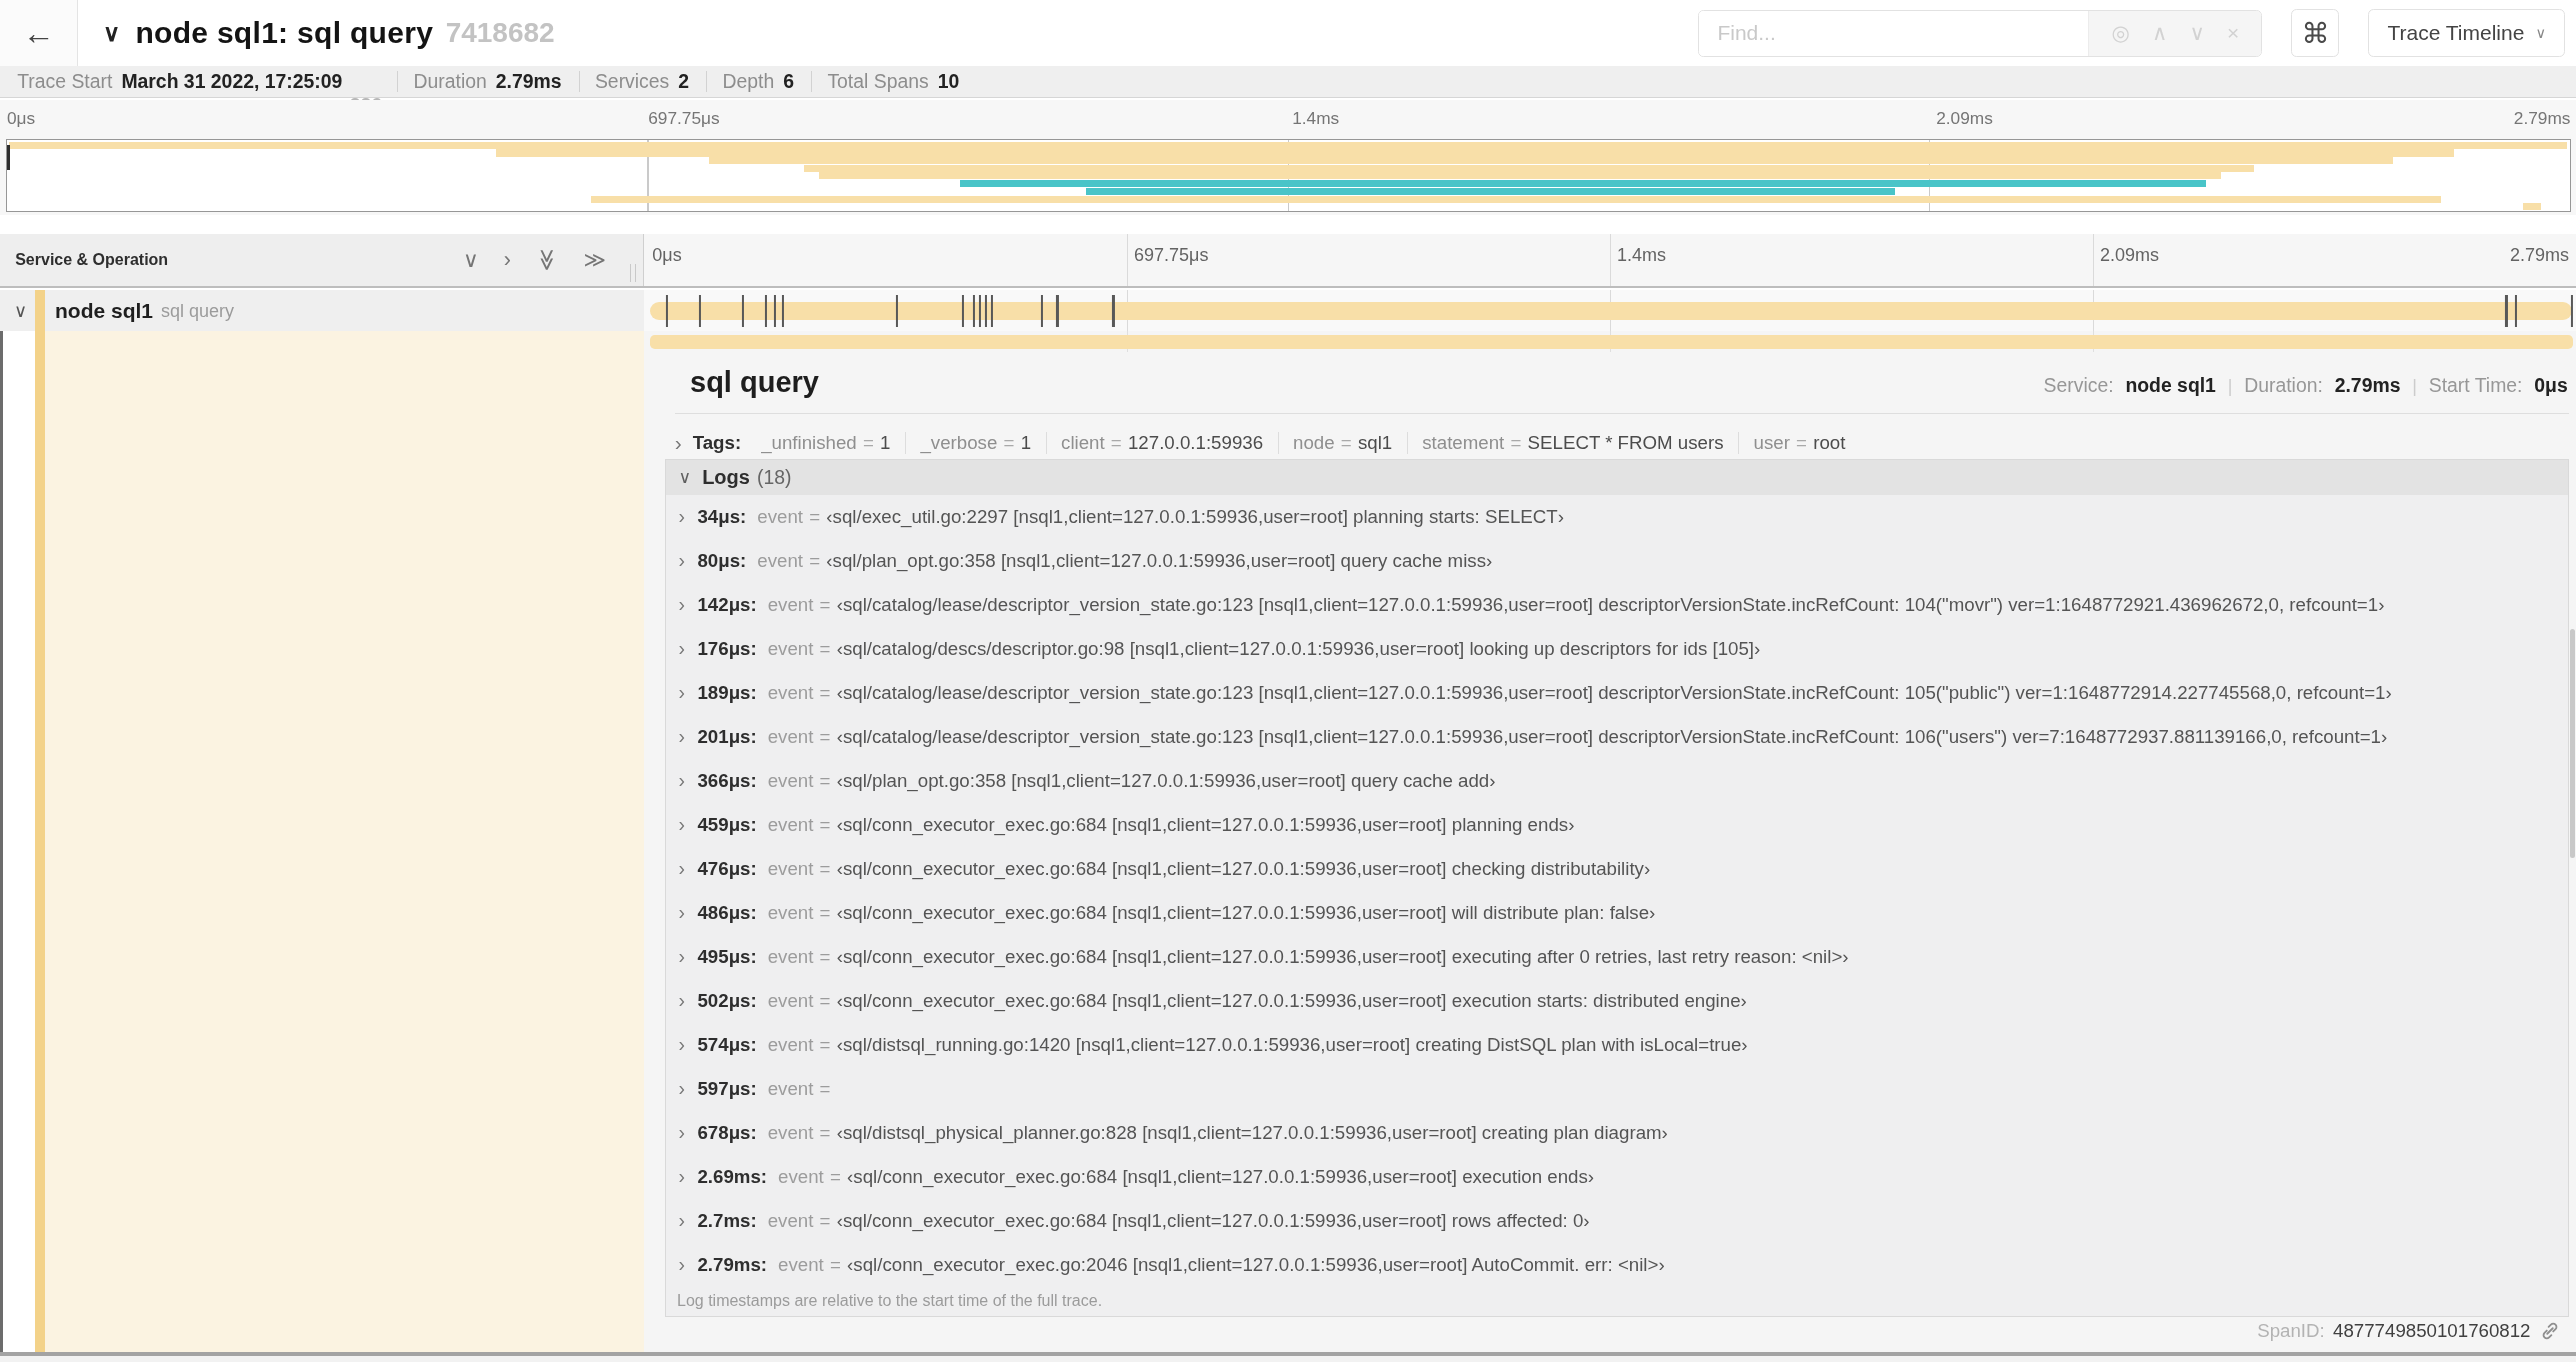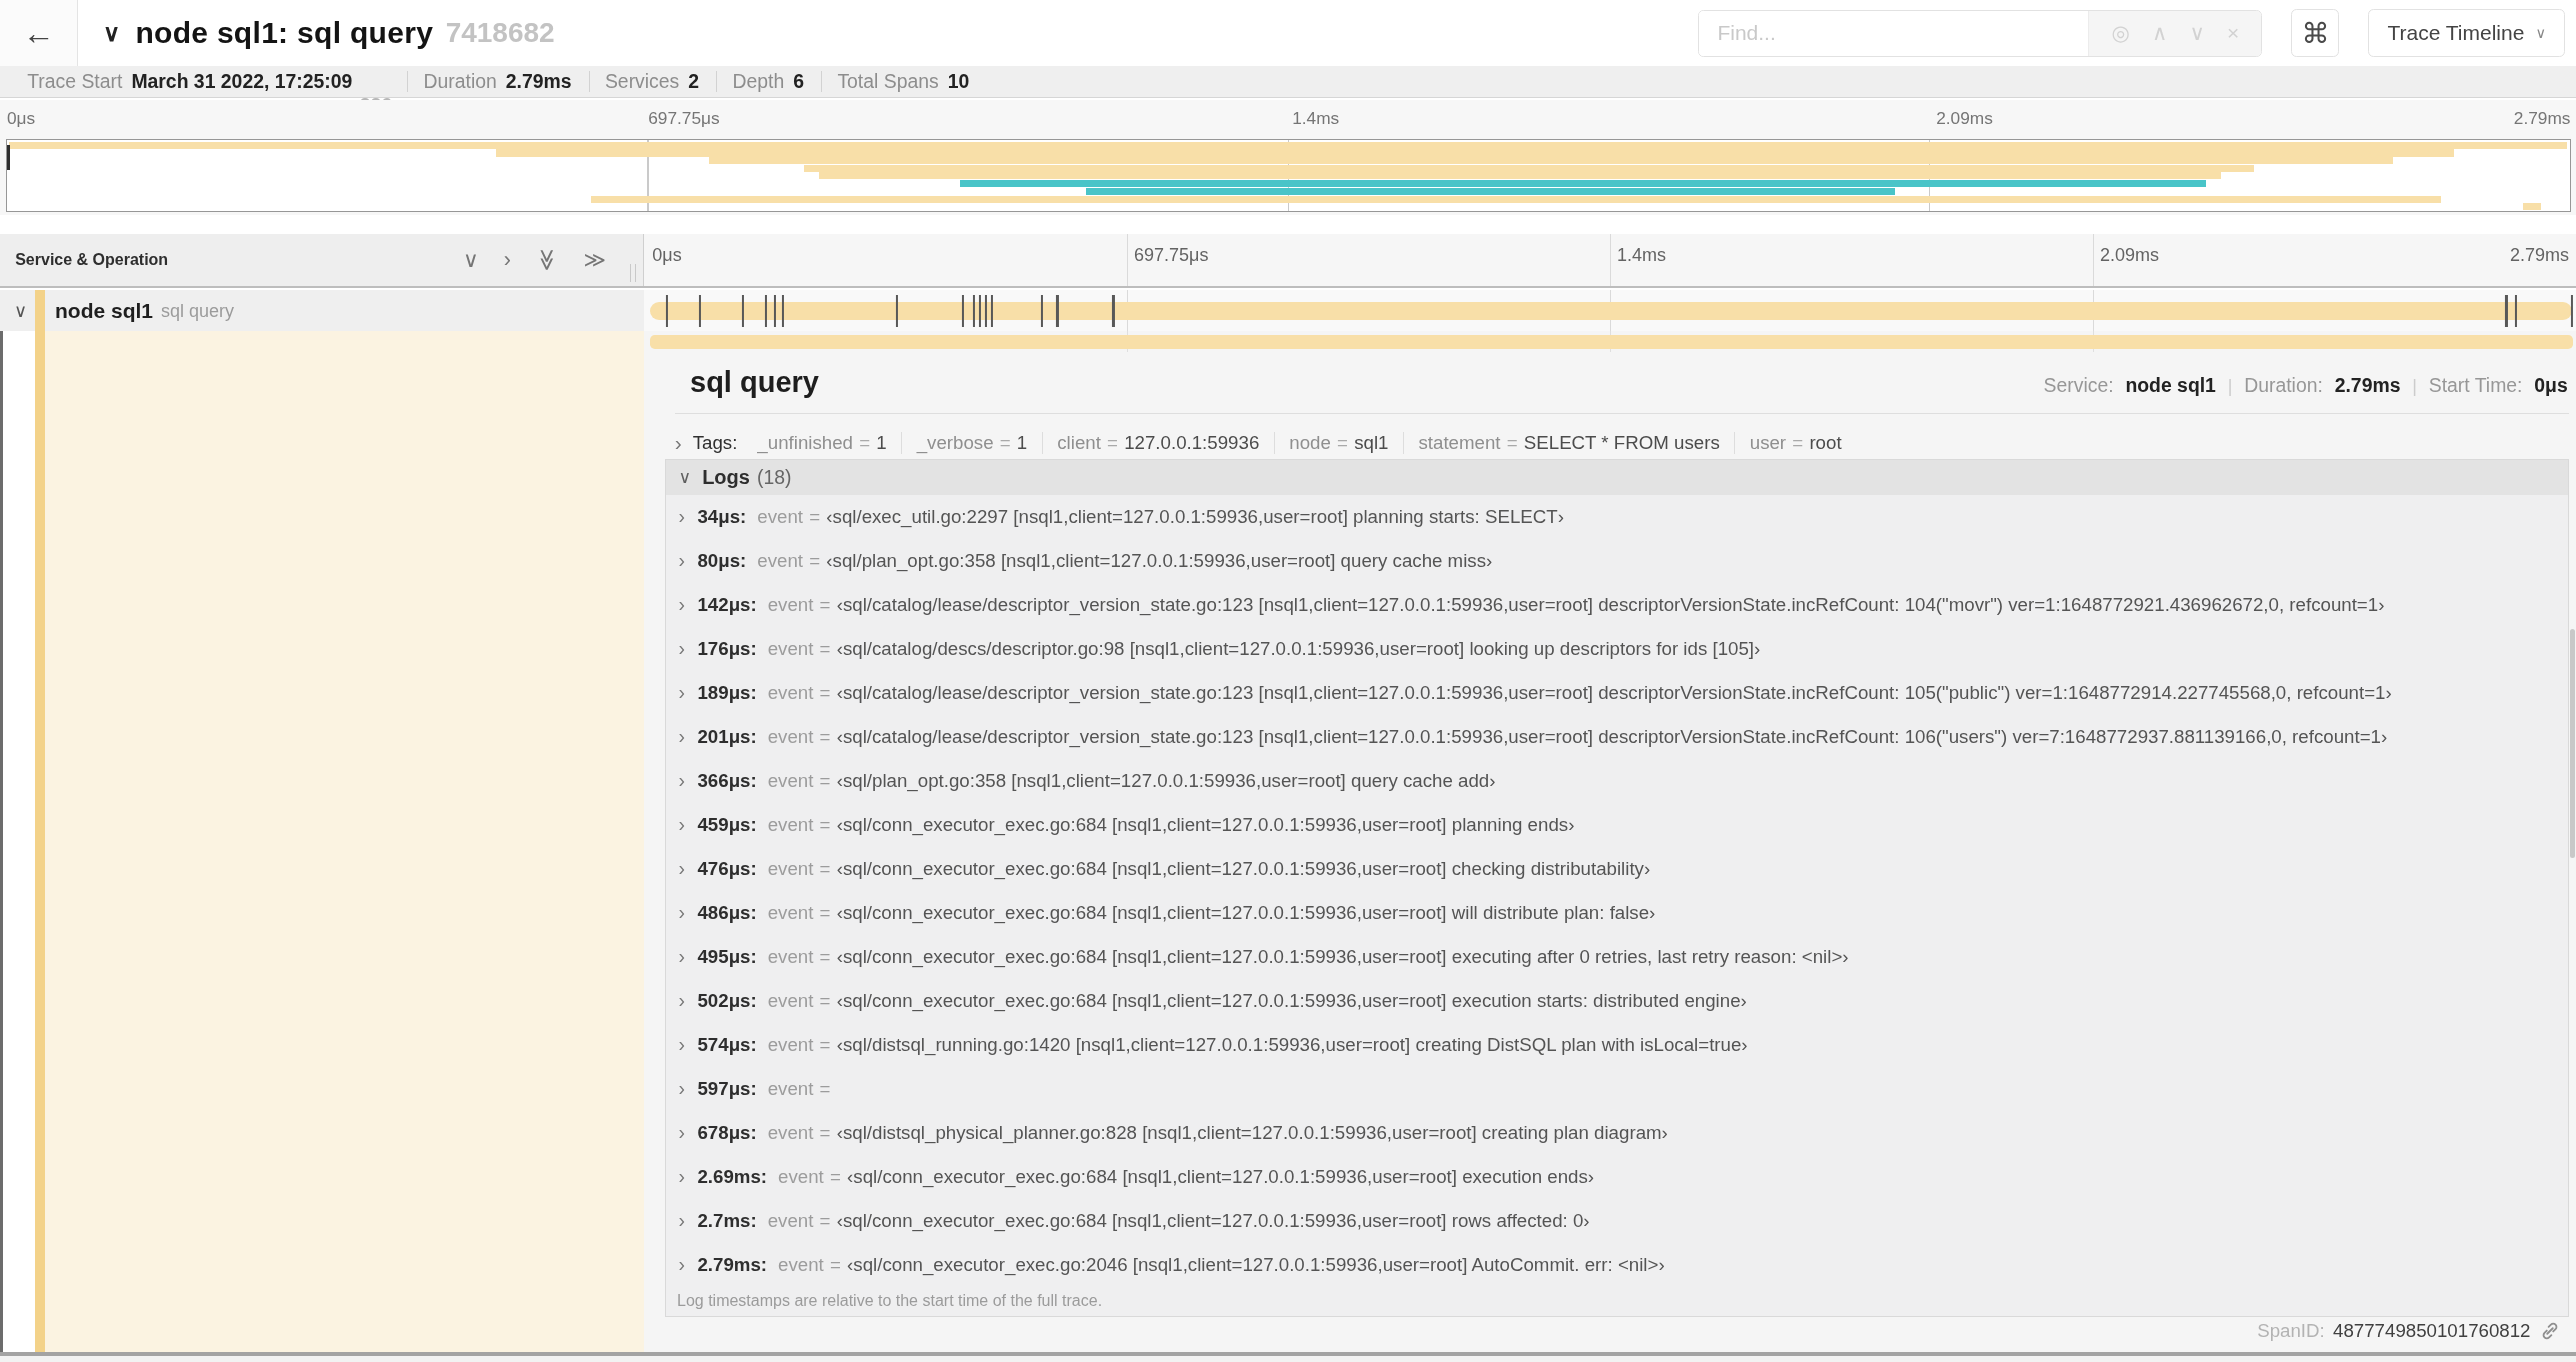--- a/index.html
+++ b/index.html
@@ -19,21 +19,21 @@
   .find-group { display:flex; height:47px; border:1.4px solid #e2e2e2; border-radius:5.5px; overflow:hidden; background:#fff; }
   .find-input { width:389px; border:none; outline:none; padding:0 18px; font-size:21px; color:#333; font-family:"Liberation Sans",sans-serif; }
   .find-input::placeholder { color:#c9c9c9; }
   .find-icons { width:173px; background:#f5f5f5; border-left:1.4px solid #ececec; display:flex; align-items:center; justify-content:space-evenly; }
   .find-icons span { color:#d2d2d2; font-size:21px; }
   .kbd-btn { width:48px; height:48px; border:1.4px solid #e2e2e2; border-radius:5.5px; background:#fff; font-size:28px; color:#4a4a4a; display:flex; align-items:center; justify-content:center; cursor:pointer; }
   .view-btn { height:48px; border:1.4px solid #e2e2e2; border-radius:5.5px; background:#fff; display:flex; align-items:center; padding:0 18px; gap:11px; cursor:pointer; }
   .view-btn-label { font-size:21px; color:#444; }
   .view-caret { font-size:14.5px; color:#888; }
   
-  .summary-bar { position:absolute; top:66px; left:0; width:100%; height:32px; background:#efefef; border-bottom:1.4px solid #d6d6d6; display:flex; align-items:center; padding-left:12px; font-size:19.4px; }
+  .summary-bar { position:absolute; top:66px; left:0; width:100%; height:32px; background:#efefef; border-bottom:1.4px solid #d6d6d6; display:flex; align-items:center; padding-left:2px; font-size:19.4px; }
   .sum-item { display:flex; align-items:center; gap:9px; padding:0 15.2px; height:21px; }
   .sum-item + .sum-item { border-left:1.4px solid #d2d2d2; }
   .sum-label { color:#8d8d8d; }
   .sum-value { color:#222; font-weight:bold; }
   .sum-suffix { color:#b7b7b7; font-weight:bold; margin-left:-7px;margin-top:48px; }
   
   .minimap { position:absolute; top:100px; left:0; width:100%; height:115px; background:#f7f7f7; }
   .mm-label { position:absolute; top:8.3px; font-size:17.3px; color:#757575; }
   .mm-label.t0 { left:7px; }
   .mm-label.t1 { left:calc(25% + 4.2px); }
@@ -85,21 +85,21 @@
   .detail-panel { position:absolute; left:21px; right:5.5px; top:23.5px; bottom:36px; }
   .dp-header { position:absolute; top:11px; left:25px; right:2.8px; display:flex; align-items:baseline; }
   .dp-title { font-size:29px; font-weight:bold; color:#1e1e1e; }
   .dp-meta { margin-left:auto; display:flex; align-items:baseline; gap:11.8px; font-size:19.4px; }
   .dp-meta .sep { color:#cccccc; font-size:18px; }
   .meta-label { color:#979797; }
   .meta-value { color:#222; font-weight:bold; }
   .dp-divider { position:absolute; top:58px; left:9.7px; right:1.4px; height:1.4px; background:#dedede; }
   .dp-tags { position:absolute; top:73px; left:9.7px; right:1.4px; height:30.5px; display:flex; align-items:center; font-size:18.7px; }
   .tag-chevron { color:#767676; font-size:21px; margin-right:11px; cursor:pointer; }
-  .tags-label { font-weight:normal; color:#2f2f2f; margin-right:5.5px; }
+  .tags-label { font-weight:bold; color:#2f2f2f; margin-right:5.5px; }
   .tag-item { padding:0 14.5px; display:flex; align-items:center; }
   .tag-item + .tag-item { border-left:1.4px solid #dddddd; }
   .tag-key { color:#8f8f8f; }
   .tag-eq { color:#a9a9a9; margin:0 6.2px; }
   .tag-value { color:#4c4c4c; }
   .logs-box { position:absolute; left:0; right:1.4px; top:104px; background:#efeff0; border:1.4px solid #d9d9d9; }
   .logs-header { height:35px; background:#e3e3e3; display:flex; align-items:center; padding-left:12.5px; cursor:pointer; }
   .logs-chevron { color:#5f5f5f; font-size:17.3px; margin-right:11px; }
   .logs-title { font-size:20px; font-weight:bold; color:#2e2e2e; margin-right:7px; }
   .logs-count { font-size:19.4px; color:#666; }

